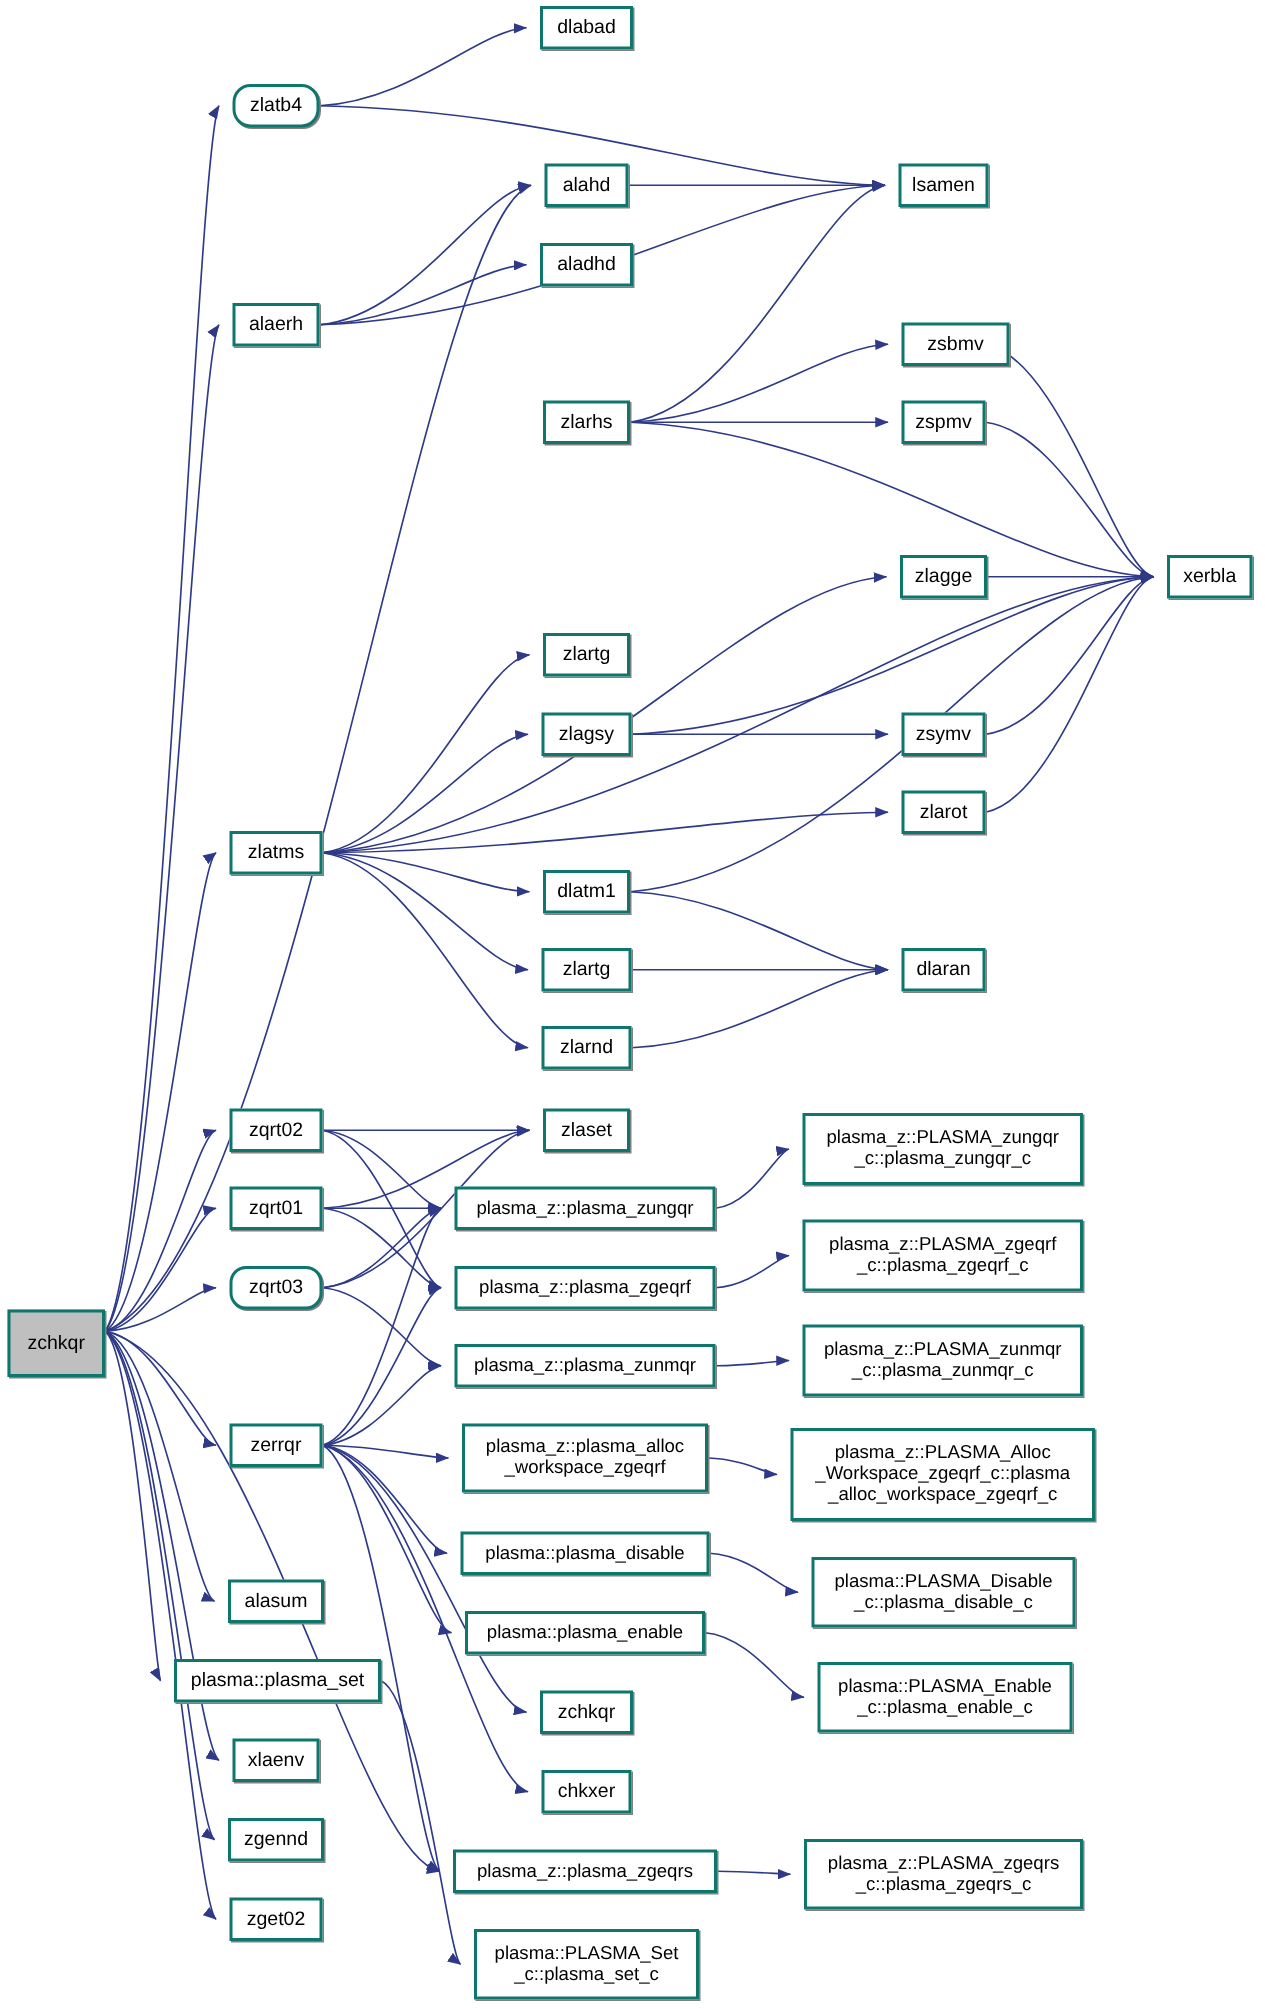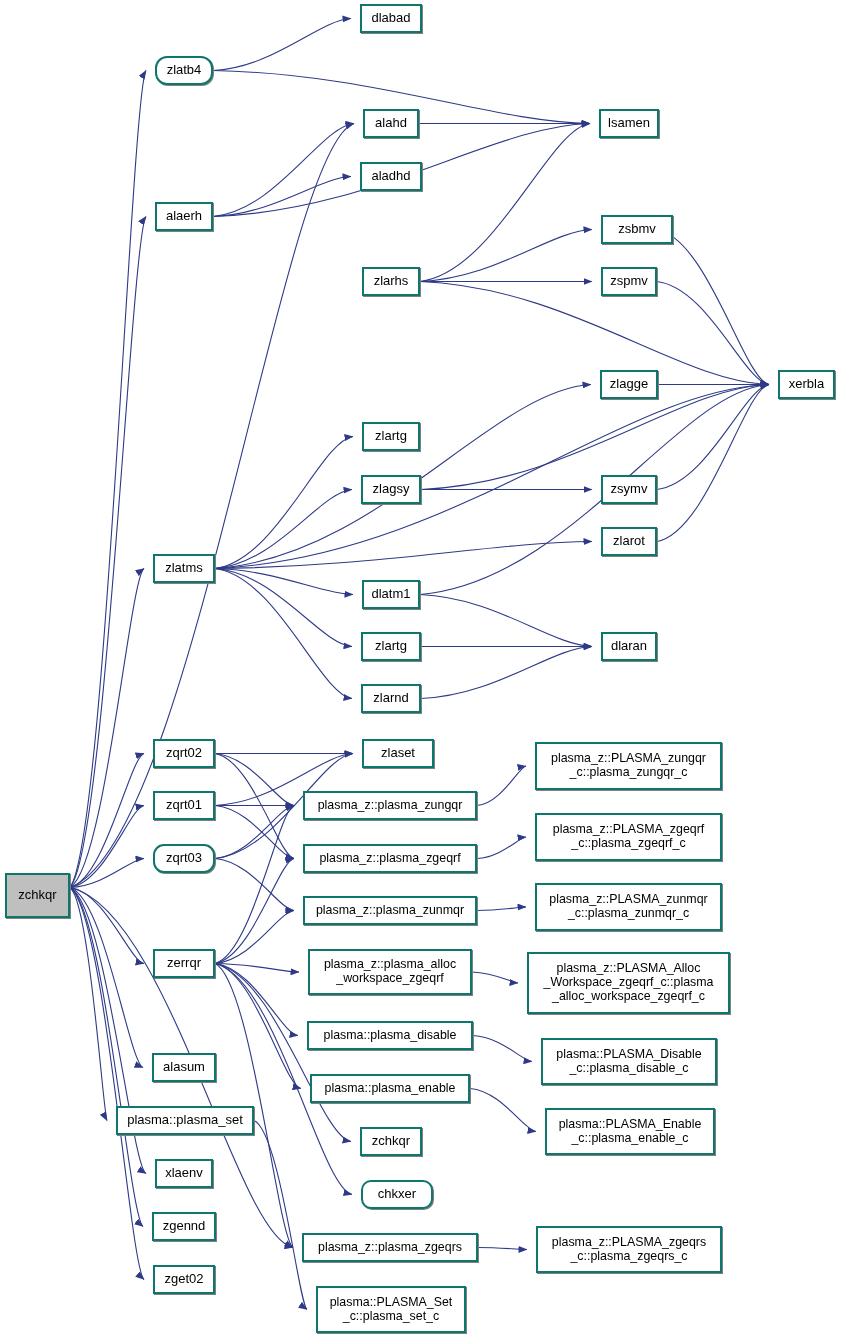--- a/index.html
+++ b/index.html
@@ -156,21 +156,21 @@
       </div>
       <div class="node" style="left: 362px; top: 580px; width: 58px; height: 29px;">
         <span>dlatm1</span>
       </div>
       <div class="node" style="left: 361px; top: 632px; width: 60px; height: 29px;">
         <span>zlartg</span>
       </div>
       <div class="node" style="left: 361px; top: 684px; width: 60px; height: 29px;">
         <span>zlarnd</span>
       </div>
-      <div class="node" style="left: 362px; top: 739px; width: 72px; height: 29px;">
+      <div class="node" style="left: 362px; top: 739px; width: 58px; height: 29px;">
         <span>zlaset</span>
       </div>
       <div class="node n-small" style="left: 303px; top: 791px; width: 174px; height: 29px;">
         <span>plasma_z::plasma_zungqr</span>
       </div>
       <div class="node n-small" style="left: 303px; top: 844px; width: 174px; height: 29px;">
         <span>plasma_z::plasma_zgeqrf</span>
       </div>
       <div class="node n-small" style="left: 303px; top: 896px; width: 174px; height: 29px;">
         <span>plasma_z::plasma_zunmqr</span>
@@ -181,21 +181,21 @@
       </div>
       <div class="node n-small" style="left: 307px; top: 1021px; width: 166px; height: 29px;">
         <span>plasma::plasma_disable</span>
       </div>
       <div class="node n-small" style="left: 310px; top: 1074px; width: 160px; height: 29px;">
         <span>plasma::plasma_enable</span>
       </div>
       <div class="node" style="left: 360px; top: 1127px; width: 62px; height: 29px;">
         <span>zchkqr</span>
       </div>
-      <div class="node" style="left: 361px; top: 1180px; width: 72px; height: 29px; border-radius: 10px;">
+      <div class="node" style="left: 361px; top: 1180px; width: 60px; height: 29px;">
         <span>chkxer</span>
       </div>
       <div class="node n-small" style="left: 302px; top: 1233px; width: 176px; height: 29px;">
         <span>plasma_z::plasma_zgeqrs</span>
       </div>
       <div class="node n-small" style="left: 316px; top: 1286px; width: 150px; height: 47px;">
         <span>plasma::PLASMA_Set
 _c::plasma_set_c</span>
       </div>
       <div class="node" style="left: 599px; top: 109px; width: 60px; height: 29px;">

